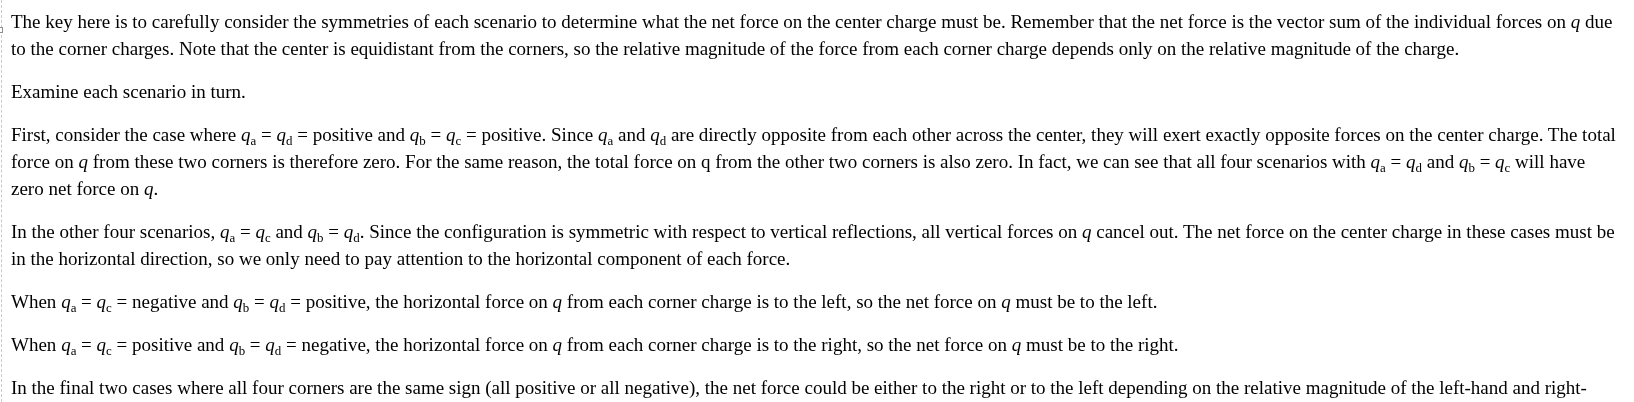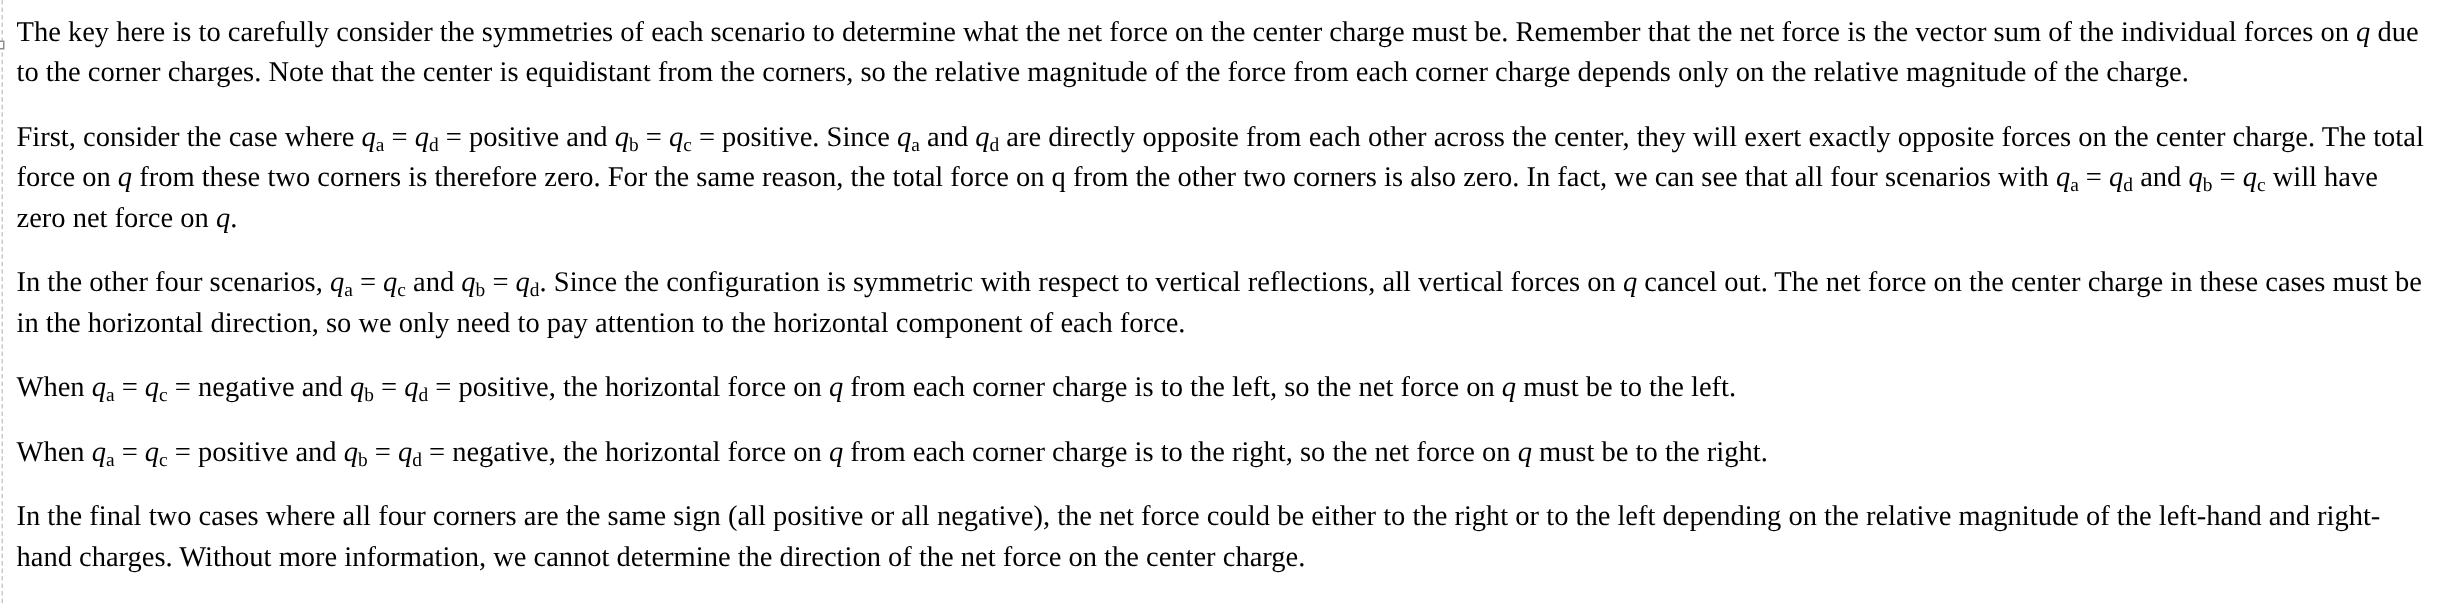--- a/index.html
+++ b/index.html
@@ -57,18 +57,19 @@
   }
 </style>
 </head>
 <body>
 
 <div class="edge-line"></div>
 <div class="edge-glyph"></div>
 
 <div class="content">
     <p class="para"><span class="seg-r">The key here is to carefully consider the symmetries of each scenario to determine what the net force on the center charge must be. Remember that the net force is the vector sum of the individual forces on </span><i class="seg-i">q</i><span class="seg-r"> due to the corner charges. Note that the center is equidistant from the corners, so the relative magnitude of the force from each corner charge depends only on the relative magnitude of the charge.</span></p>
+    <p class="para"><span class="seg-r">Examine each scenario in turn.</span></p>
     <p class="para"><span class="seg-r">First, consider the case where </span><i class="seg-i">q</i><sub class="seg-sub">a</sub><span class="seg-r"> = </span><i class="seg-i">q</i><sub class="seg-sub">d</sub><span class="seg-r"> = positive and </span><i class="seg-i">q</i><sub class="seg-sub">b</sub><span class="seg-r"> = </span><i class="seg-i">q</i><sub class="seg-sub">c</sub><span class="seg-r"> = positive. Since </span><i class="seg-i">q</i><sub class="seg-sub">a</sub><span class="seg-r"> and </span><i class="seg-i">q</i><sub class="seg-sub">d</sub><span class="seg-r"> are directly opposite from each other across the center, they will exert exactly opposite forces on the center charge. The total force on </span><i class="seg-i">q</i><span class="seg-r"> from these two corners is therefore zero. For the same reason, the total force on q from the other two corners is also zero. In fact, we can see that all four scenarios with </span><i class="seg-i">q</i><sub class="seg-sub">a</sub><span class="seg-r"> = </span><i class="seg-i">q</i><sub class="seg-sub">d</sub><span class="seg-r"> and </span><i class="seg-i">q</i><sub class="seg-sub">b</sub><span class="seg-r"> = </span><i class="seg-i">q</i><sub class="seg-sub">c</sub><span class="seg-r"> will have zero net force on </span><i class="seg-i">q</i><span class="seg-r">.</span></p>
     <p class="para"><span class="seg-r">In the other four scenarios, </span><i class="seg-i">q</i><sub class="seg-sub">a</sub><span class="seg-r"> = </span><i class="seg-i">q</i><sub class="seg-sub">c</sub><span class="seg-r"> and </span><i class="seg-i">q</i><sub class="seg-sub">b</sub><span class="seg-r"> = </span><i class="seg-i">q</i><sub class="seg-sub">d</sub><span class="seg-r">. Since the configuration is symmetric with respect to vertical reflections, all vertical forces on </span><i class="seg-i">q</i><span class="seg-r"> cancel out. The net force on the center charge in these cases must be in the horizontal direction, so we only need to pay attention to the horizontal component of each force.</span></p>
     <p class="para"><span class="seg-r">When </span><i class="seg-i">q</i><sub class="seg-sub">a</sub><span class="seg-r"> = </span><i class="seg-i">q</i><sub class="seg-sub">c</sub><span class="seg-r"> = negative and </span><i class="seg-i">q</i><sub class="seg-sub">b</sub><span class="seg-r"> = </span><i class="seg-i">q</i><sub class="seg-sub">d</sub><span class="seg-r"> = positive, the horizontal force on </span><i class="seg-i">q</i><span class="seg-r"> from each corner charge is to the left, so the net force on </span><i class="seg-i">q</i><span class="seg-r"> must be to the left.</span></p>
     <p class="para"><span class="seg-r">When </span><i class="seg-i">q</i><sub class="seg-sub">a</sub><span class="seg-r"> = </span><i class="seg-i">q</i><sub class="seg-sub">c</sub><span class="seg-r"> = positive and </span><i class="seg-i">q</i><sub class="seg-sub">b</sub><span class="seg-r"> = </span><i class="seg-i">q</i><sub class="seg-sub">d</sub><span class="seg-r"> = negative, the horizontal force on </span><i class="seg-i">q</i><span class="seg-r"> from each corner charge is to the right, so the net force on </span><i class="seg-i">q</i><span class="seg-r"> must be to the right.</span></p>
     <p class="para"><span class="seg-r">In the final two cases where all four corners are the same sign (all positive or all negative), the net force could be either to the right or to the left depending on the relative magnitude of the left-hand and right-hand charges. Without more information, we cannot determine the direction of the net force on the center charge.</span></p>
   </div>
 
 </body></html>

